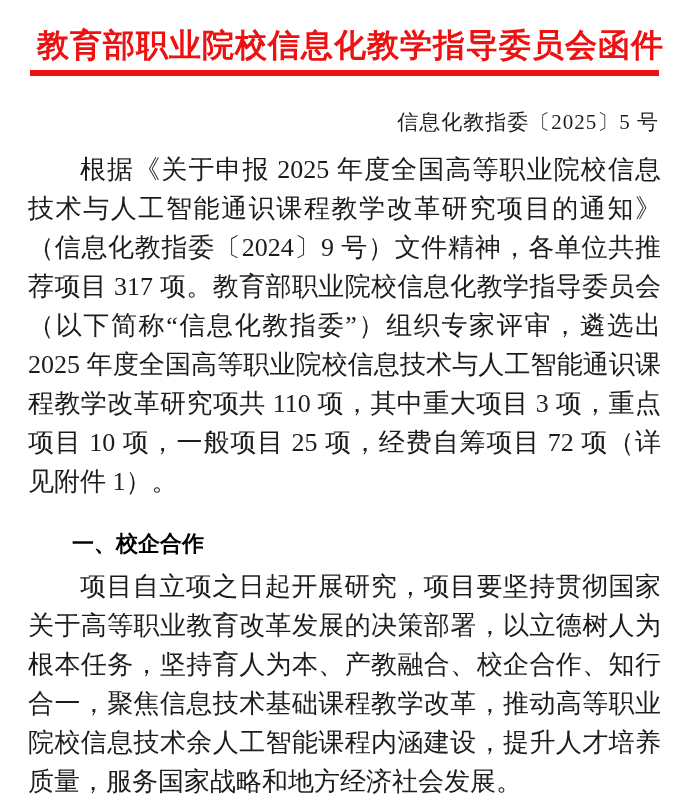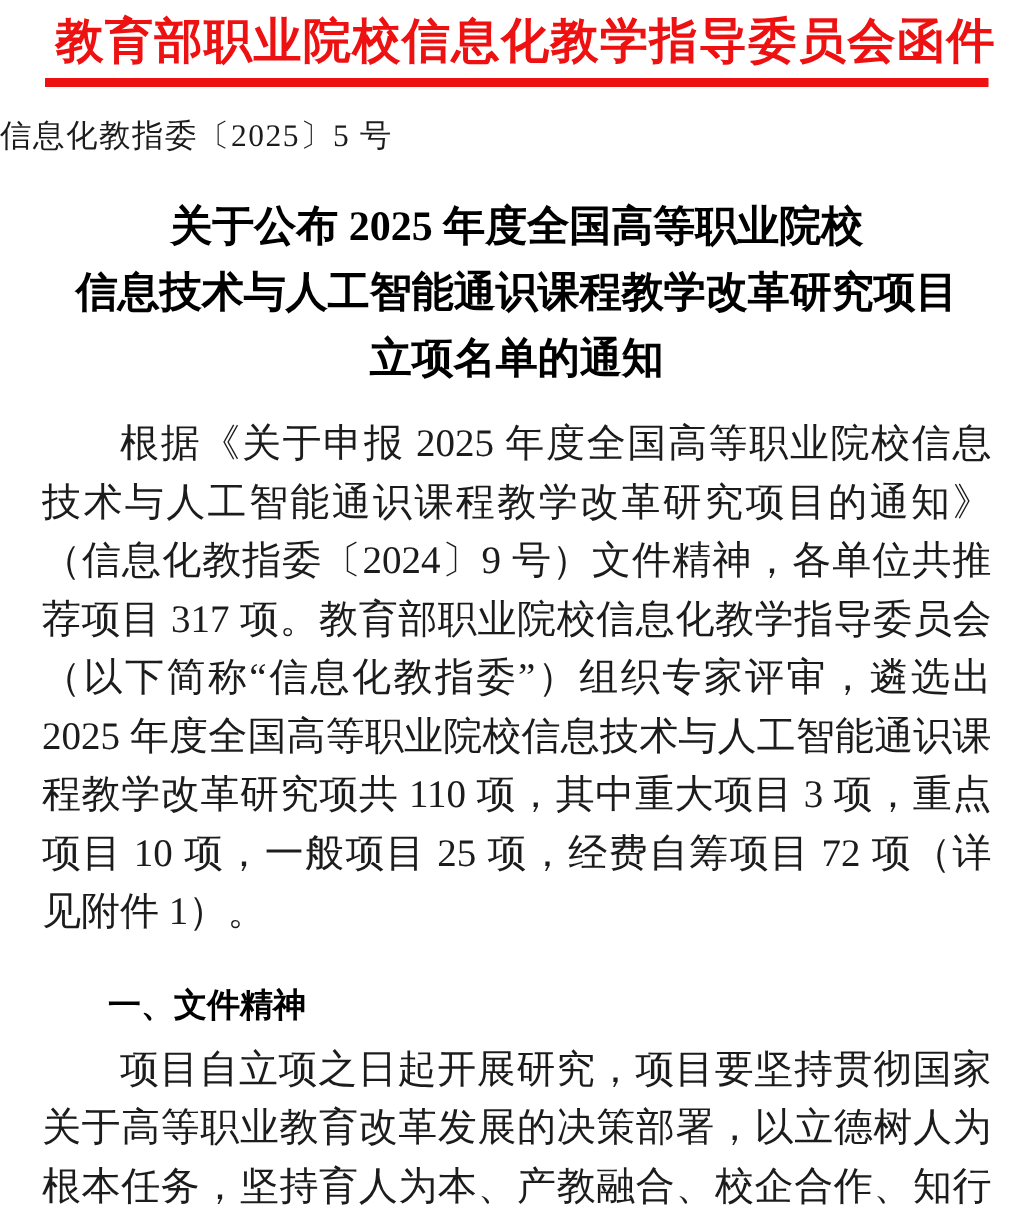--- a/index.html
+++ b/index.html
@@ -6,41 +6,41 @@
   html, body { background: #ffffff; }
   .page {
     width: 689px;
     height: 804px;
     margin: 0 auto;
     background: #ffffff;
     overflow: hidden;
     color: #111111;
   }
   .masthead {
-    margin-top: 4px;
+    margin-top: 22px;
     padding: 0 37px;
     text-align: center;
     font-family: "Liberation Sans", sans-serif;
     font-weight: bold;
     font-size: 32px;
     letter-spacing: 1px;
     color: #ee1111;
     white-space: nowrap;
     line-height: 46px;
   }
   .red-rule {
     margin: 2px 30px 0 30px;
     height: 2px;
     border-top: 4px solid #ee1111;
     border-bottom: 2px solid #ee1111;
   }
   .doc-number {
-    margin-top: 18px;
+    margin-top: 32px;
     padding-right: 30px;
-    text-align: left;
+    text-align: right;
     font-family: "Liberation Serif", serif;
     font-size: 21px;
     letter-spacing: 1px;
     color: #1c1c1c;
   }
   .notice-title {
     margin-top: 26px;
     padding: 0 24px;
     text-align: center;
     font-family: "Liberation Serif", serif;
@@ -77,29 +77,24 @@
 <body>
 
 <div class="page">
 
   <div class="masthead">教育部职业院校信息化教学指导委员会函件</div>
 
   <div class="red-rule"></div>
 
   <div class="doc-number">信息化教指委〔2025〕5 号</div>
 
-  <div class="notice-title">
-    <div>关于公布 2025 年度全国高等职业院校</div>
-    <div>信息技术与人工智能通识课程教学改革研究项目</div>
-    <div>立项名单的通知</div>
-  </div>
 
   <div class="body-text">
     <p>根据《关于申报 2025 年度全国高等职业院校信息技术与人工智能通识课程教学改革研究项目的通知》（信息化教指委〔2024〕9 号）文件精神，各单位共推荐项目 317 项。教育部职业院校信息化教学指导委员会（以下简称“信息化教指委”）组织专家评审，遴选出 2025 年度全国高等职业院校信息技术与人工智能通识课程教学改革研究项共 110 项，其中重大项目 3 项，重点项目 10 项，一般项目 25 项，经费自筹项目 72 项（详见附件 1）。</p>
   </div>
 
-  <div class="section-heading">一、文件精神</div>
+  <div class="section-heading">一、校企合作</div>
 
   <div class="body-text after-heading">
     <p>项目自立项之日起开展研究，项目要坚持贯彻国家关于高等职业教育改革发展的决策部署，以立德树人为根本任务，坚持育人为本、产教融合、校企合作、知行合一，聚焦信息技术基础课程教学改革，推动高等职业院校信息技术余人工智能课程内涵建设，提升人才培养质量，服务国家战略和地方经济社会发展。</p>
   </div>
 
 </div>
 
 </body></html>

